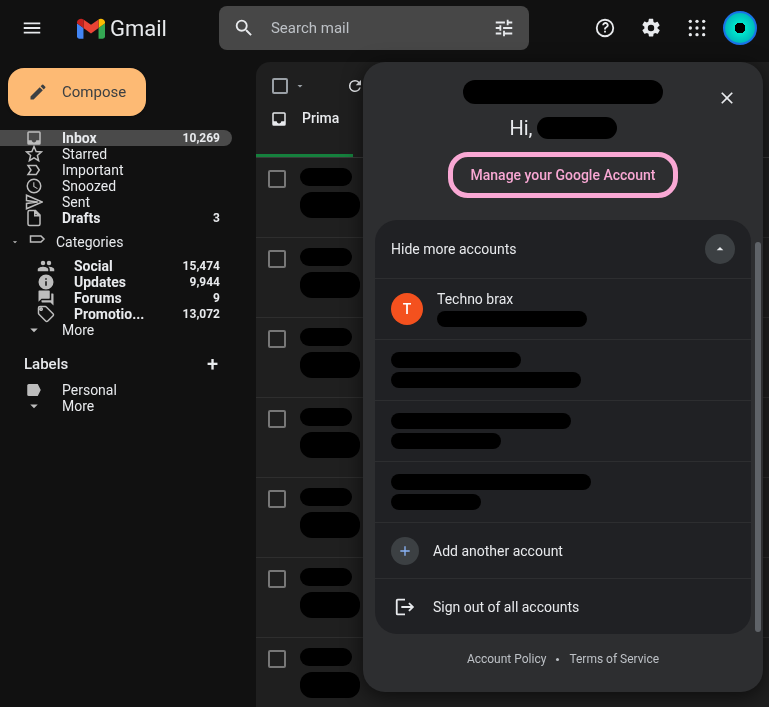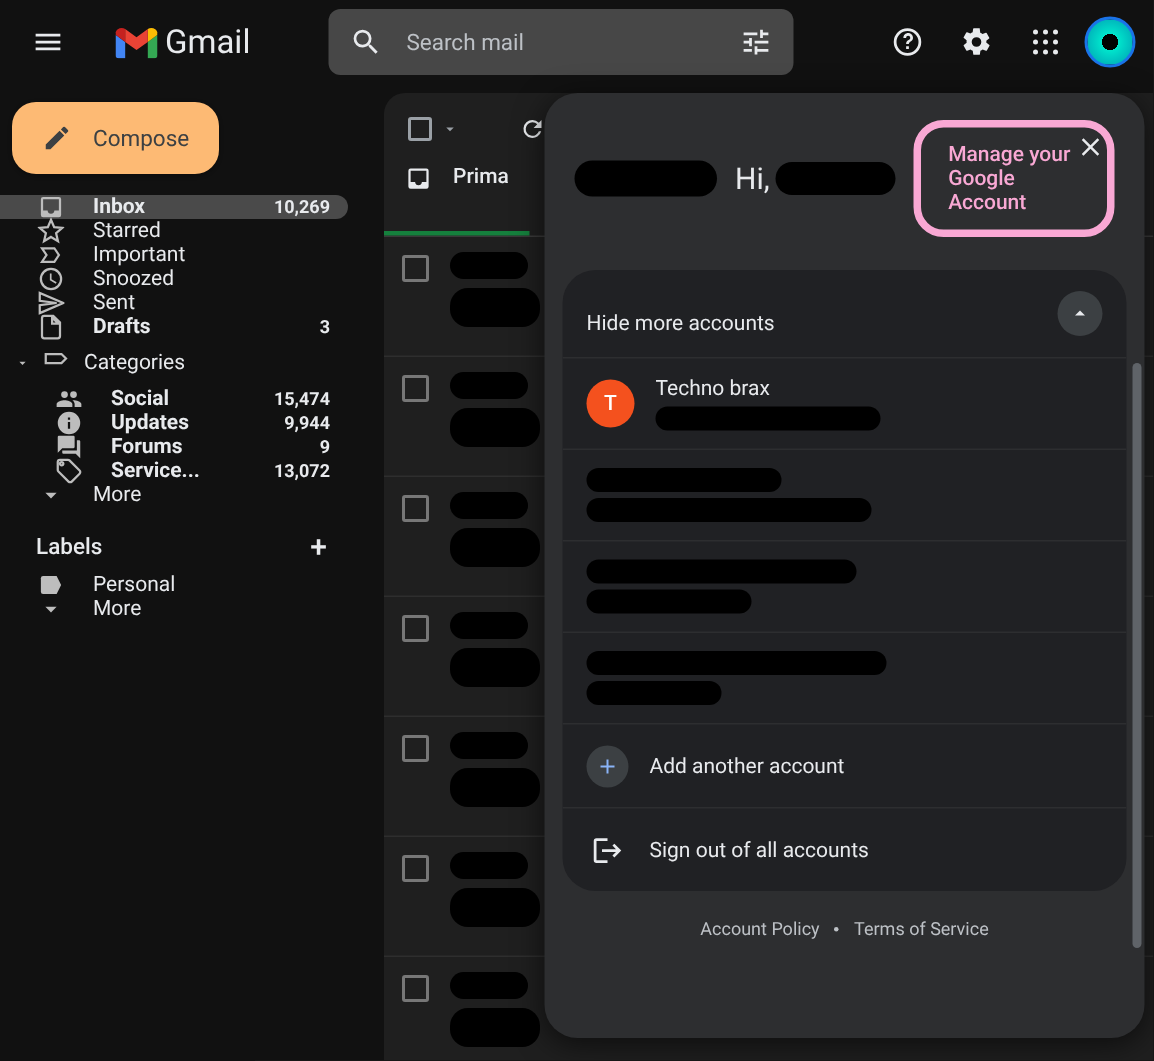--- a/index.html
+++ b/index.html
@@ -37,27 +37,27 @@
   .tab { padding: 0 14px; display: flex; align-items: flex-start; gap: 14px; font-size: 14px; color: #e8eaed; font-weight:500; border-bottom: 3px solid #15803d; }
   .mail-row { display: flex; align-items: flex-start; height: 80px; border-bottom: 1px solid #2e2e2e; padding: 10px 12px; gap: 14px; }
   .mail-cb { width: 18px; height: 18px; border: 2px solid #777; border-radius: 2px; margin-top: 2px; }
   .redact { background: #000; border-radius: 12px; }
   .r1 { width: 52px; height: 18px; }
   .r2 { width: 60px; height: 26px; margin-top: 6px; }
   
   
   .popup { position: absolute; top: 62px; right: 6px; width: 400px; height: 630px; background: #2d2e30; border-radius: 22px; overflow: hidden; font-size: 14px; box-shadow: 0 4px 20px rgba(0,0,0,.6); }
   .popup-close { position: absolute; top: 18px; right: 18px; width: 36px; height: 36px; display:flex; align-items:center; justify-content:center; cursor:pointer; border-radius:50%; }
-  .popup-top { display:flex; flex-direction:row; align-items:center; padding: 18px 20px 12px; gap:12px; }
+  .popup-top { display:flex; flex-direction:column; align-items:center; padding: 18px 20px 12px; gap:12px; }
   .pill-black { background:#000; border-radius: 16px; }
   .manage-btn { border: 5px solid #f9a8d4; border-radius: 20px; padding: 10px 18px; color: #f9a8d4; font-weight: 500; cursor:pointer; }
   .hi-row { display:flex; align-items:center; gap:4px; font-size:20px; }
   
   .acc-section { margin: 10px 12px 0; background: #202124; border-radius: 22px; overflow:hidden; }
-  .acc-header { display:flex; align-items:flex-end; justify-content:space-between; padding: 14px 16px; cursor:pointer; }
+  .acc-header { display:flex; align-items:center; justify-content:space-between; padding: 14px 16px; cursor:pointer; }
   .chev-circle { width:30px; height:30px; background:#3c4043; border-radius:50%; display:flex; align-items:center; justify-content:center; }
   .acc-row { display:flex; align-items:center; gap:14px; padding: 12px 16px; border-top: 1px solid #2d2e30; cursor:pointer; min-height:56px; }
   .acc-avatar { width:32px; height:32px; border-radius:50%; display:flex; align-items:center; justify-content:center; font-weight:500; flex-shrink:0; }
   .acc-avatar.orange { background:#f4511e; color:#fff; }
   .acc-text { display:flex; flex-direction:column; gap:4px; }
   .plus-circle { width:28px; height:28px; border-radius:50%; background:#3c4043; display:flex; align-items:center; justify-content:center; }
   
   .footer-links { display:flex; justify-content:center; align-items:center; gap:10px; padding: 18px 0; font-size: 12px; color:#bdc1c6; }
   .footer-links span.dot { width:3px; height:3px; background:#bdc1c6; border-radius:50%; }
   .footer-links a { color:#bdc1c6; text-decoration:none; cursor:pointer; }
@@ -225,21 +225,21 @@
         </span>
     <span class="nav-label">Forums</span>
     <span class="nav-count">9</span>
   </div>
       <div class="nav-item bold sub">
     <span class="icon-slot">
           <svg width="18" height="18" viewBox="0 0 24 24" fill="#bdbdbd">
             <path d="M21.41 11.58l-9-9A2 2 0 0 0 11 2H4a2 2 0 0 0-2 2v7c0 .53.21 1.04.59 1.41l9 9a2 2 0 0 0 2.83 0l7-7a2 2 0 0 0-.01-2.83zM5.5 7A1.5 1.5 0 1 1 7 5.5 1.5 1.5 0 0 1 5.5 7z" fill="none" stroke="#bdbdbd" stroke-width="2"></path>
           </svg>
         </span>
-    <span class="nav-label">Service...</span>
+    <span class="nav-label">Promotio...</span>
     <span class="nav-count">13,072</span>
   </div>
       <div class="nav-item">
     <span class="icon-slot">
           <svg width="18" height="18" viewBox="0 0 24 24" fill="#bdbdbd">
             <path d="M7 10l5 5 5-5z"></path>
           </svg>
         </span>
     <span class="nav-label">More</span>
 

